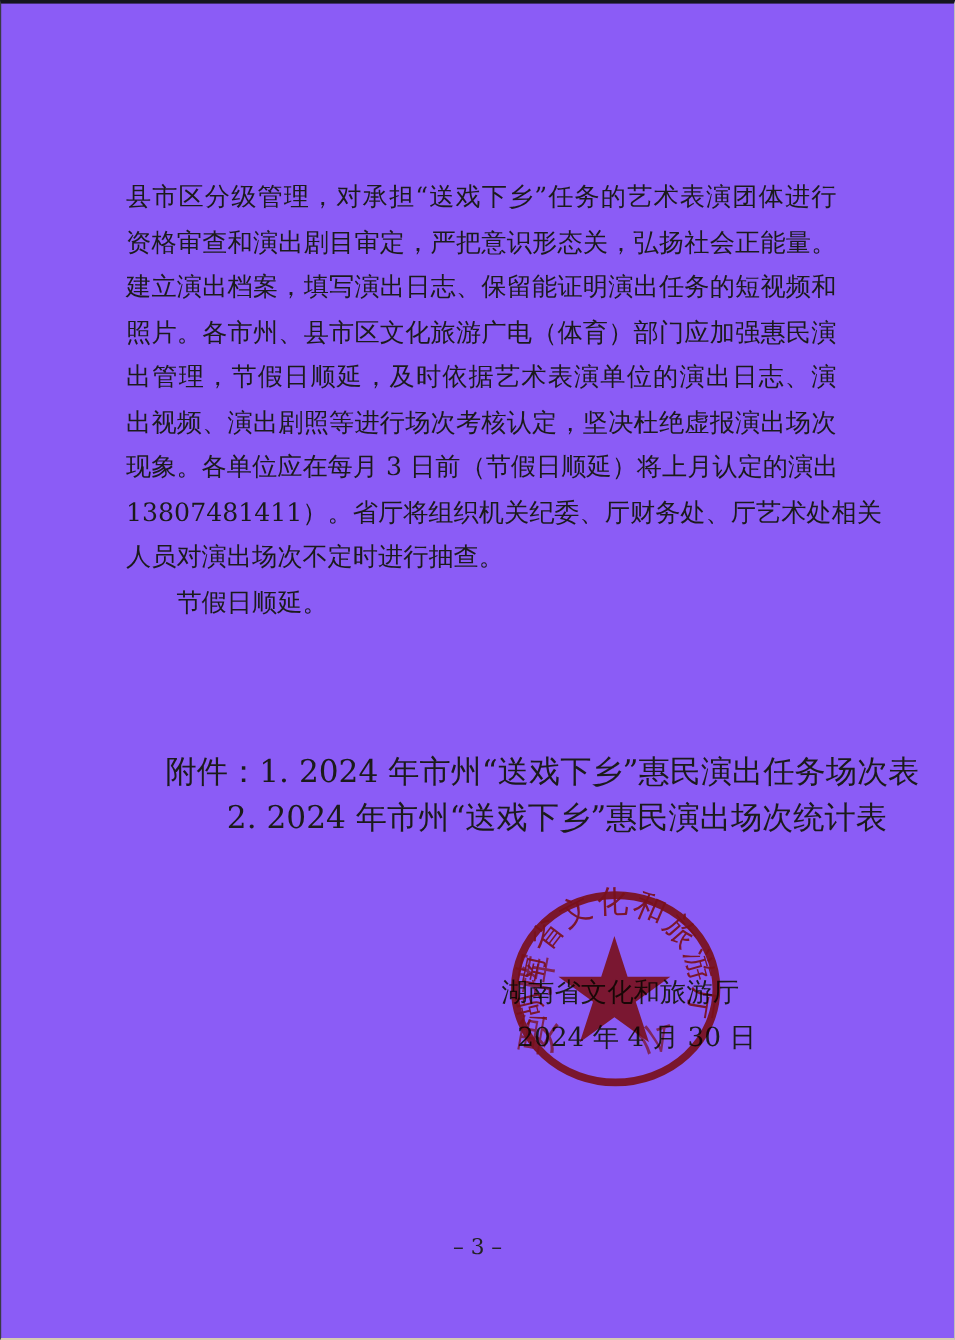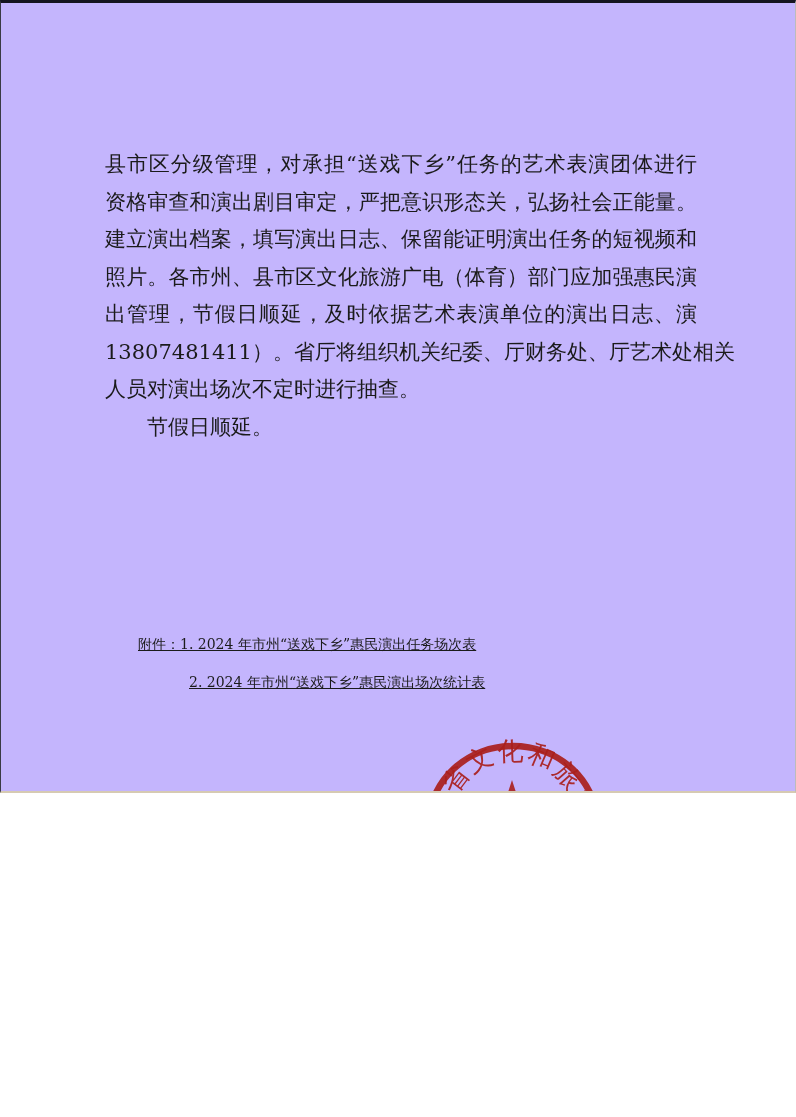--- a/index.html
+++ b/index.html
@@ -1,38 +1,38 @@
 <!DOCTYPE html>
 <html><head>
 <meta charset="utf-8">
 <style>
   html,body{margin:0;padding:0;background:#ffffff;}
   .page{
     position:relative;
-    width:796px;height:793px;
+    width:796px;height:1117px;
     box-sizing:border-box;
-    background:#c4b5fd;
+    background:#8b5cf6;
     border-top:3px solid #15151f;
     border-left:1px solid #3a3a45;
     border-right:1px solid #bcbcbc;
     border-bottom:2px solid #d6cab2;
     overflow:hidden;
     font-family:"DejaVu Serif","Liberation Serif",serif;
     color:#1b1b1b;
   }
   .body-text{
     position:absolute;left:104px;top:143px;width:592px;
     font-size:21px;line-height:37.5px;
   }
   .line{white-space:nowrap;}
   .line.j{text-align:justify;text-align-last:justify;}
   .line.indent{text-indent:2em;}
   .attachments{
     position:absolute;left:104px;top:622px;width:640px;
-    font-size:14px;line-height:38px;text-decoration:underline;
+    font-size:26px;line-height:38px;
   }
   .att-line1{padding-left:33px;white-space:nowrap;}
   .att-line2{padding-left:84px;white-space:nowrap;}
   .sig-org{
     position:absolute;left:417px;top:809px;
     font-size:22px;white-space:nowrap;z-index:1;
   }
   .sig-date{
     position:absolute;left:430px;top:847px;
     font-size:22px;white-space:nowrap;z-index:1;
@@ -50,20 +50,22 @@
 <body>
 
 <div class="page">
 
   <div class="body-text">
     <div class="line j">县市区分级管理，对承担“送戏下乡”任务的艺术表演团体进行</div>
     <div class="line j">资格审查和演出剧目审定，严把意识形态关，弘扬社会正能量。</div>
     <div class="line j">建立演出档案，填写演出日志、保留能证明演出任务的短视频和</div>
     <div class="line j">照片。各市州、县市区文化旅游广电（体育）部门应加强惠民演</div>
     <div class="line j">出管理，节假日顺延，及时依据艺术表演单位的演出日志、演</div>
+    <div class="line j">出视频、演出剧照等进行场次考核认定，坚决杜绝虚报演出场次</div>
+    <div class="line j">现象。各单位应在每月 3 日前（节假日顺延）将上月认定的演出</div>
     <div class="line j">13807481411）。省厅将组织机关纪委、厅财务处、厅艺术处相关</div>
     <div class="line">人员对演出场次不定时进行抽查。</div>
     <div class="line indent">节假日顺延。</div>
   </div>
 
   <div class="attachments">
     <div class="att-line1">附件：1. 2024 年市州“送戏下乡”惠民演出任务场次表</div>
     <div class="att-line2">2. 2024 年市州“送戏下乡”惠民演出场次统计表</div>
   </div>
 

